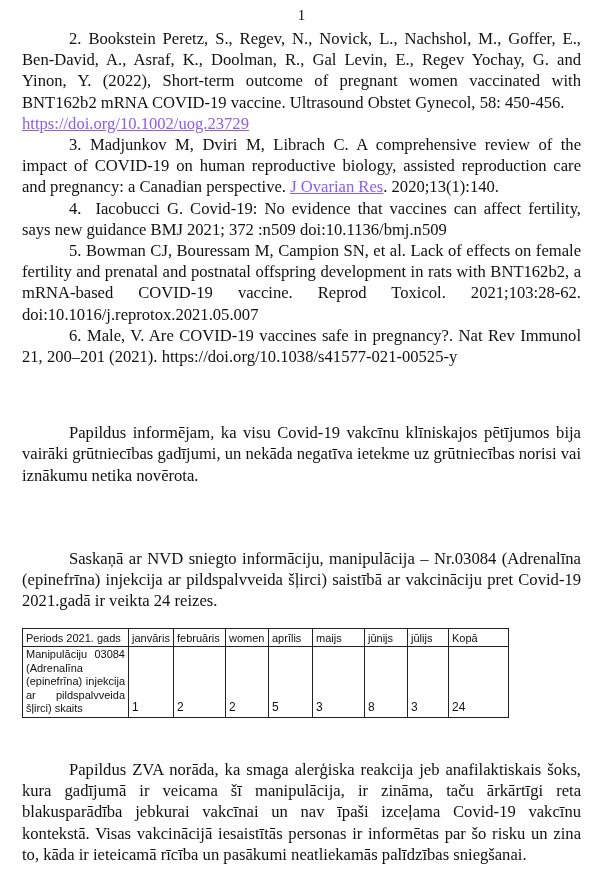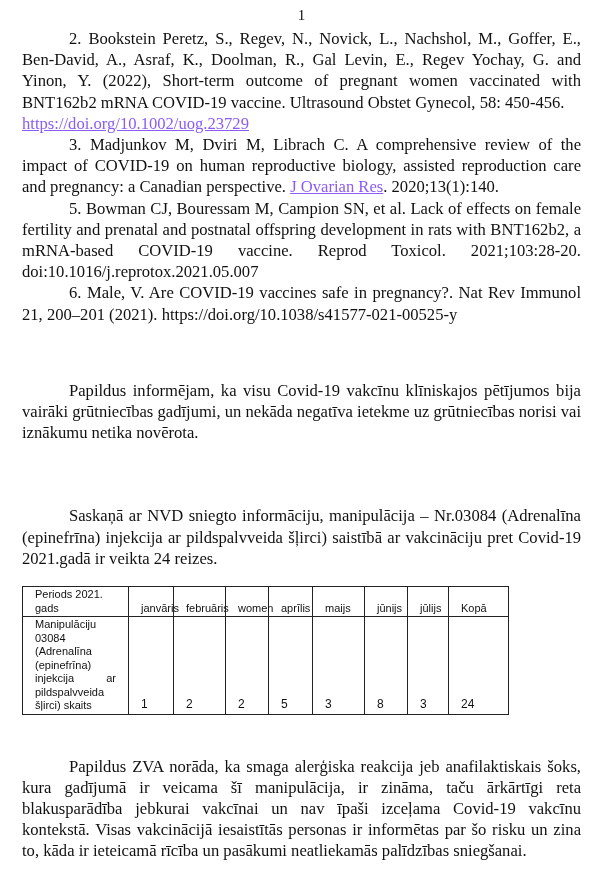--- a/index.html
+++ b/index.html
@@ -23,41 +23,42 @@
     font-family: "Liberation Sans", "DejaVu Sans", sans-serif;
     font-size: 11px;
     line-height: 13.5px;
     margin-top: 17px;
     margin-left: 0;
     width: 486px;
     table-layout: fixed;
   }
   table.data td, table.data th {
     border: 1.5px solid #222;
-    padding: 1px 12px;
+    padding: 1px 3px;
     text-align: left;
     font-weight: normal;
     vertical-align: bottom;
   }
   table.data th { height: 15px; }
   table.data td.rowlabel { text-align: justify; text-align-last: left; vertical-align: top; }
   table.data td.num { vertical-align: bottom; padding-bottom: 2px; font-size: 12px; }
 </style>
 </head>
 <body>
 
 <div class="page">
   <div class="page-number">1</div>
 
   <p class="ref"><span>2.</span> <span>Bookstein Peretz, S., Regev, N., Novick, L., Nachshol, M., Goffer, E., Ben-David, A., Asraf, K., Doolman, R., Gal Levin, E., Regev Yochay, G. and Yinon, Y. (2022), Short-term outcome of pregnant women vaccinated with BNT162b2 mRNA COVID-19 vaccine. Ultrasound Obstet Gynecol, 58: 450-456.</span><br><a class="link">https://doi.org/10.1002/uog.23729</a></p>
 
   <p class="ref"><span>3.</span> <span>Madjunkov M, Dviri M, Librach C. A comprehensive review of the impact of COVID-19 on human reproductive biology, assisted reproduction care and pregnancy: a Canadian perspective.</span> <span class="u">J Ovarian Res</span><span>. 2020;13(1):140.</span></p>
 
+  <p class="ref"><span>4.</span>&nbsp; <span>Iacobucci G. Covid-19: No evidence that vaccines can affect fertility, says new guidance BMJ 2021; 372 :n509 doi:10.1136/bmj.n509</span></p>
 
-  <p class="ref"><span>5.</span> <span>Bowman CJ, Bouressam M, Campion SN, et al. Lack of effects on female fertility and prenatal and postnatal offspring development in rats with BNT162b2, a mRNA-based COVID-19 vaccine. Reprod Toxicol. 2021;103:28-20. doi:10.1016/j.reprotox.2021.05.007</span></p>
+  <p class="ref"><span>5.</span> <span>Bowman CJ, Bouressam M, Campion SN, et al. Lack of effects on female fertility and prenatal and postnatal offspring development in rats with BNT162b2, a mRNA-based COVID-19 vaccine. Reprod Toxicol. 2021;103:28-62. doi:10.1016/j.reprotox.2021.05.007</span></p>
 
   <p class="ref"><span>6.</span> <span>Male, V. Are COVID-19 vaccines safe in pregnancy?. Nat Rev Immunol 21, 200–201 (2021). https://doi.org/10.1038/s41577-021-00525-y</span></p>
 
   <div class="gap"></div>
   <div class="gap-s"></div>
 
   <p class="para">Papildus informējam, ka visu Covid-19 vakcīnu klīniskajos pētījumos bija vairāki grūtniecības gadījumi, un nekāda negatīva ietekme uz grūtniecības norisi vai iznākumu netika novērota.</p>
 
   <div class="gap"></div>
 

